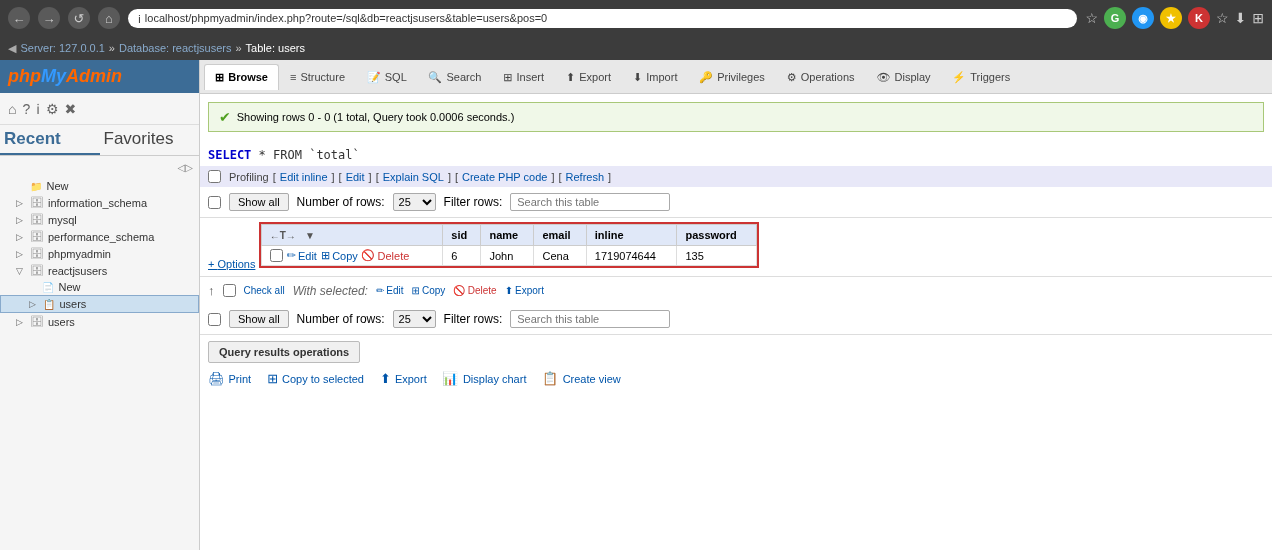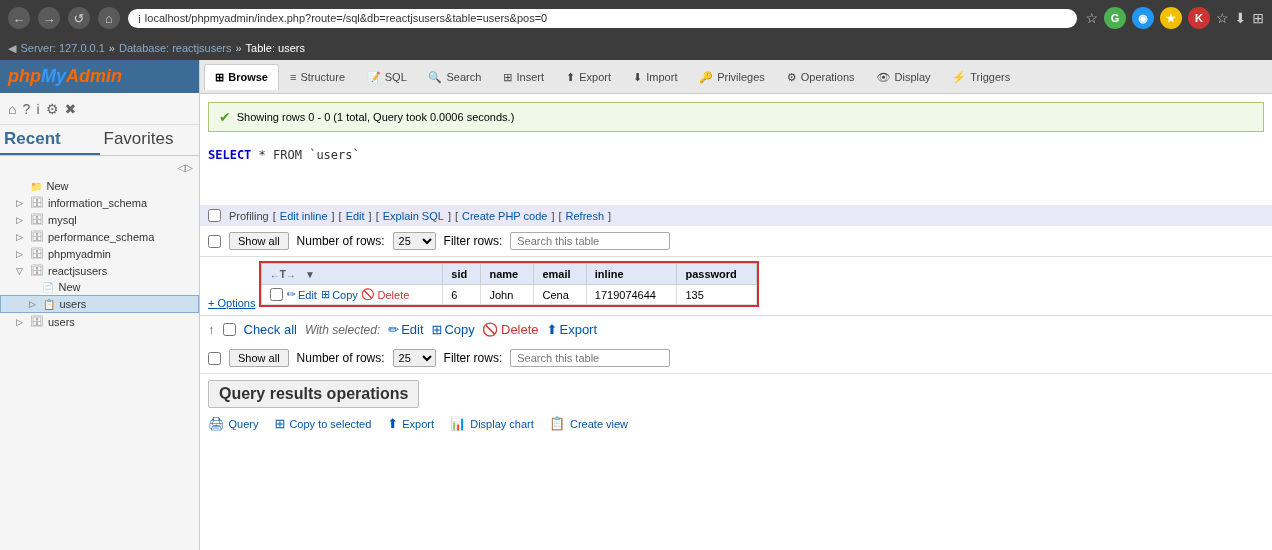--- a/index.html
+++ b/index.html
@@ -164,21 +164,21 @@
     }
     .sql-text { font-family: monospace; font-size: 12px; color: #333; padding: 4px 0; }
     .sql-keyword { color: #0000cc; font-weight: bold; }
 
     
     .profiling-bar {
       background: #e8e8f8;
       padding: 4px 8px;
       font-size: 11px;
       color: #444;
-      display: flex; align-items: center; gap: 4px; margin-top: 39px;
+      display: flex; align-items: center; gap: 4px;
     }
     .profiling-bar input[type="checkbox"] { margin-right: 4px; }
     .profiling-bar a { color: #0055aa; text-decoration: none; }
 
     
     .controls-bar {
       display: flex; align-items: center; gap: 8px;
       padding: 6px 8px;
       border-bottom: 1px solid #ddd;
     }
@@ -245,37 +245,37 @@
     .col-actions { display: flex; align-items: center; gap: 4px; }
     .action-link { color: #0055aa; text-decoration: none; font-size: 11px; display: flex; align-items: center; gap: 2px; cursor: pointer; }
     .del-link { color: #cc3333; }
 
     
     .selection-bar {
       display: flex; align-items: center; gap: 8px;
       padding: 6px 8px;
       border-top: 1px solid #ddd;
     }
-    .selection-bar .action-link { font-size: 13px; }
+    .selection-bar .action-link { font-size: 10px; }
 
     
     .bottom-controls {
       display: flex; align-items: center; gap: 8px;
       padding: 6px 8px;
       border-bottom: 1px solid #ddd;
     }
 
     
     .qro-section { padding: 6px 8px; }
     .qro-header {
       display: inline-block;
       background: #f0f0f0;
       border: 1px solid #bbb;
       padding: 4px 10px;
-      font-size: 16px;
+      font-size: 11px;
       font-weight: bold;
       color: #333;
       cursor: pointer;
       border-radius: 2px;
     }
     .qro-actions {
       display: flex; align-items: center; gap: 16px;
       padding: 8px 0;
     }
     .qro-action {
@@ -436,21 +436,21 @@
       </a>
     </div>
 
     <div class="info-bar">
       <span class="check-icon">✔</span>
       <span>Showing rows 0 - 0  (1 total, Query took 0.0006 seconds.)</span>
     </div>
 
     <div class="sql-area">
       <div class="sql-text">
-        <span class="sql-keyword">SELECT</span><span> * FROM `users`</span>
+        <span class="sql-keyword">SELECT</span><span> * FROM `total`</span>
       </div>
     </div>
 
     <div class="profiling-bar">
       <input type="checkbox" style="">
       <span>Profiling</span>
       <span>[</span>
       <a href="#">Edit inline</a>
       <span>]</span>
       <span>[</span>
@@ -563,21 +563,21 @@
       </select>
       <span>Filter rows:</span>
       <input type="text" class="filter-input" placeholder="Search this table" style="">
     </div>
 
     <div class="qro-section">
       <div class="qro-header">Query results operations</div>
       <div class="qro-actions">
         <a href="#" class="qro-action">
           <span class="qro-icon">🖨</span>
-          <span>Query</span>
+          <span>Print</span>
         </a>
         <a href="#" class="qro-action">
           <span class="qro-icon">⊞</span>
           <span>Copy to selected</span>
         </a>
         <a href="#" class="qro-action">
           <span class="qro-icon">⬆</span>
           <span>Export</span>
         </a>
         <a href="#" class="qro-action">

